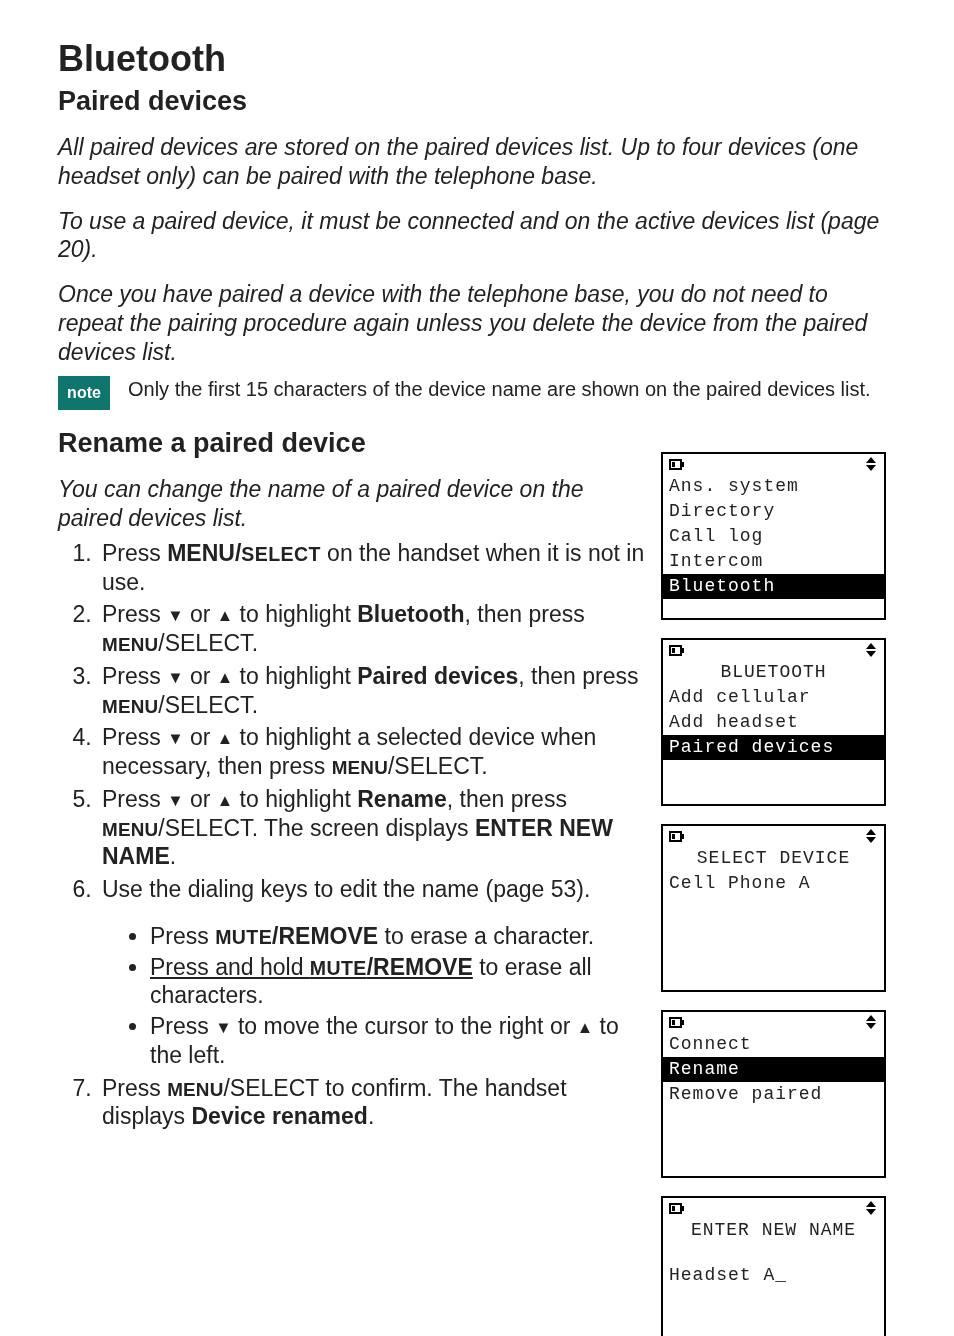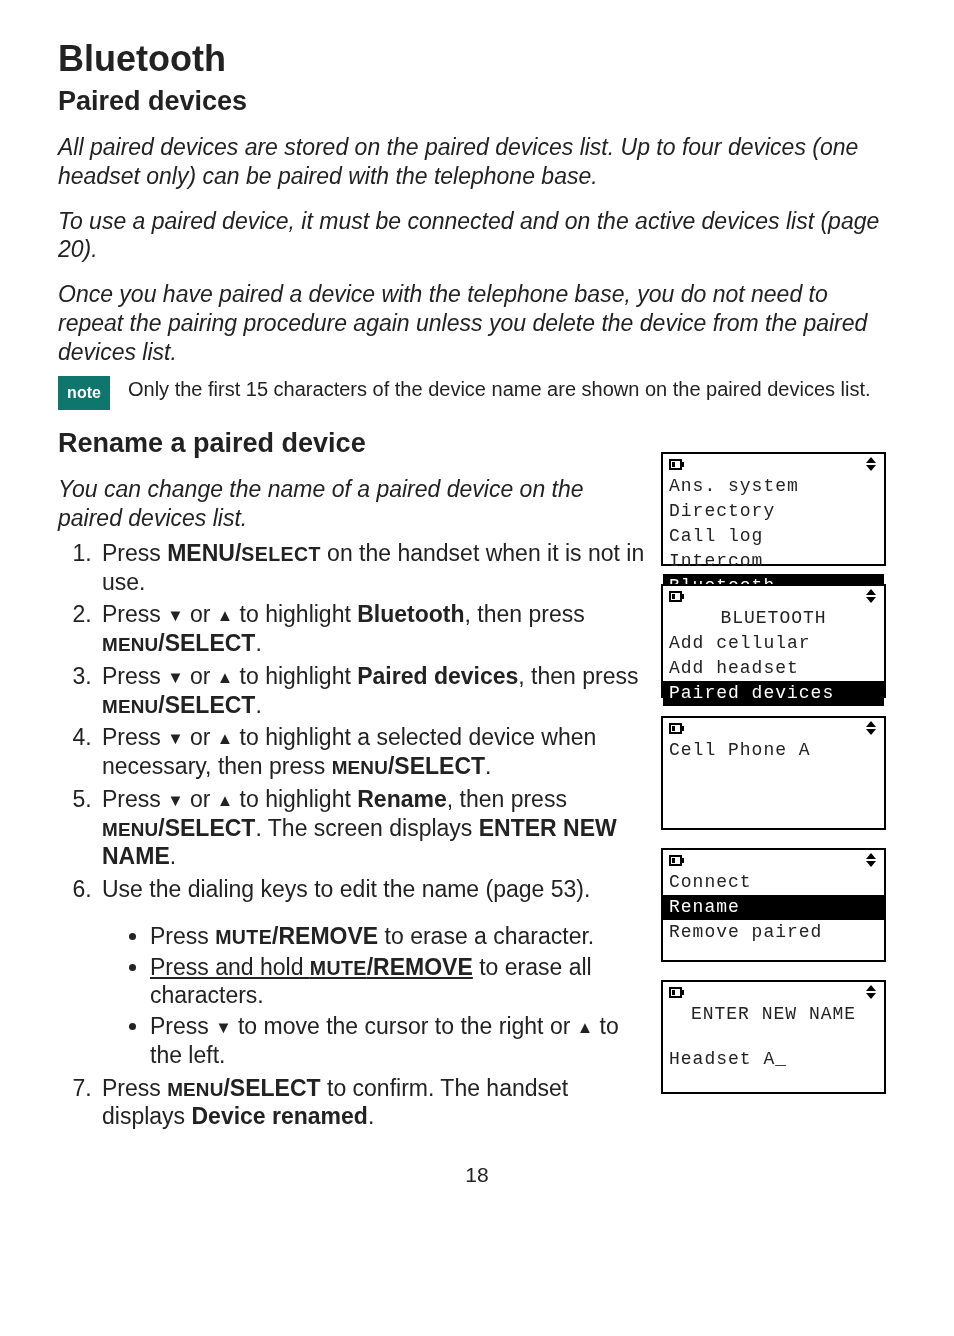--- a/index.html
+++ b/index.html
@@ -73,29 +73,29 @@
   }
   ul.bullets {
     list-style: disc;
     margin: 18px 0 4px 0;
     padding-left: 48px;
   }
   ul.bullets > li { margin-bottom: 2px; }
   .b { font-weight: bold; }
   .sc { font-variant: small-caps; font-weight: bold; font-size: 0.85em; letter-spacing: 0.02em; }
   .menu-select .m { font-weight: bold; font-size: 0.82em; letter-spacing: 0.01em; }
-  .menu-select .s { font-weight: bold; }
+  .menu-select .s { font-weight: normal; }
   .tri { display: inline-block; font-size: 0.72em; vertical-align: 1px; }
   .u { text-decoration: underline; }
 
   
   .lcd {
     border: 2px solid #000;
     width: 225px;
-    height: 114px;
+    height: 168px;
     margin-bottom: 18px;
     position: relative;
     font-family: "Courier New", Courier, monospace;
     font-size: 18px;
     letter-spacing: 1px;
     background: #fff;
   }
   .lcd-top {
     height: 20px;
     display: flex;
@@ -260,20 +260,21 @@
               </svg>
           </span>
           <span class="lcd-arrows">
             <svg width="14" height="16" viewBox="0 0 14 16">
                 <polygon points="7,1 12,7 2,7" fill="#000"></polygon>
                 <polygon points="7,15 12,9 2,9" fill="#000"></polygon>
               </svg>
           </span>
         </div>
         <div class="lcd-lines">
+          <div class="lcd-line center">SELECT DEVICE</div>
           <div class="lcd-line">Cell Phone A</div>
         </div>
       </div>
 
       <div class="lcd">
         <div class="lcd-top">
           <span class="lcd-batt">
             <svg width="16" height="16" viewBox="0 0 16 16">
                 <rect x="1" y="4" width="11" height="9" fill="none" stroke="#000" stroke-width="2"></rect>
                 <rect x="12" y="6" width="3" height="5" fill="#000"></rect>

